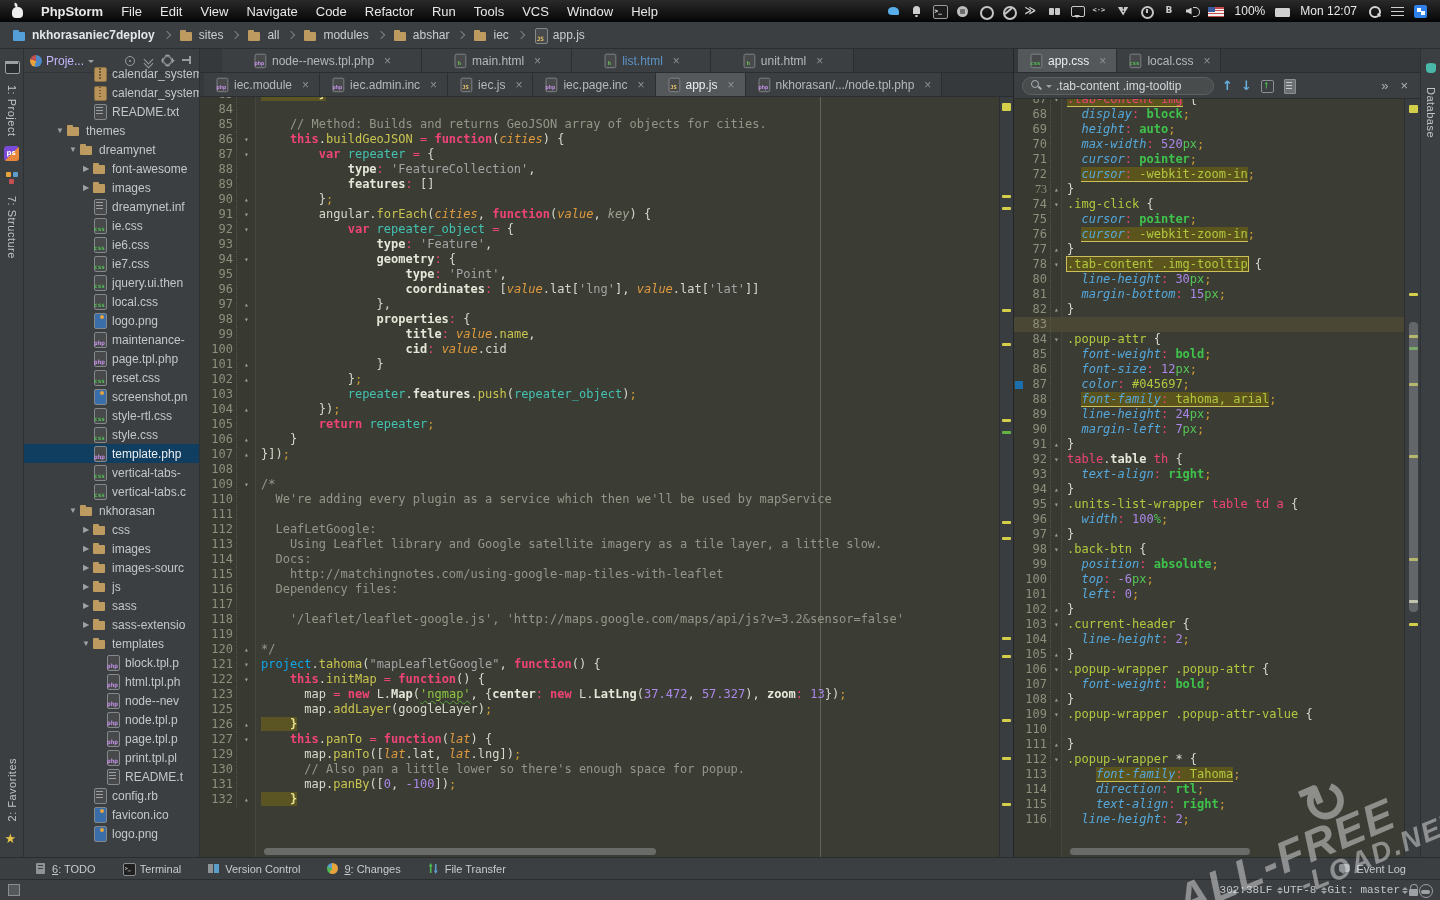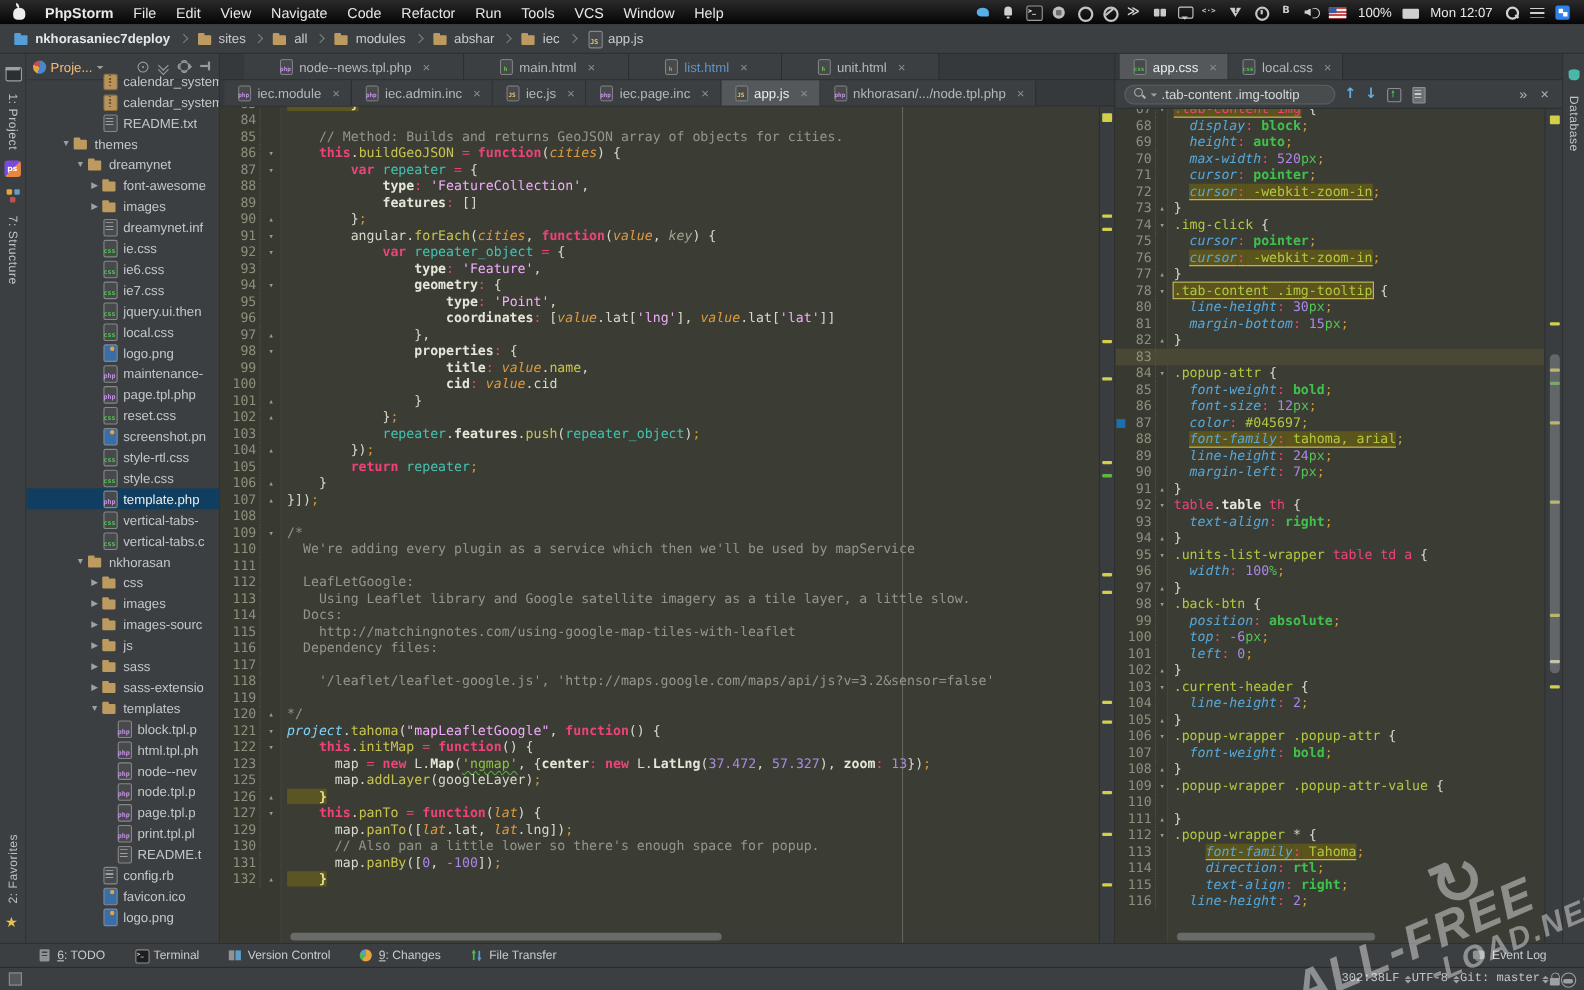--- a/index.html
+++ b/index.html
@@ -89,21 +89,21 @@
     box-shadow:7px 0 0 #5a9ec9,3px 7px 0 #c25050;}
   .si-star::before{content:"★";left:1px;top:0;font-size:13px;color:#e8c34c;}
   .rstripe{width:20px;background:#3c3f41;border-left:1px solid #2e3133;display:flex;flex-direction:column;
     align-items:center;padding-top:8px;flex:none;}
   .si-db::before{left:3px;top:2px;width:10px;height:4px;background:#49b8a8;border-radius:50%;}
   .si-db::after{left:3px;top:4px;width:10px;height:8px;background:#49b8a8;border-radius:0 0 4px 4px;}
 
   
   .project{width:176px;background:#3c3f41;border-right:1px solid #2e3133;display:flex;flex-direction:column;flex:none;}
   .proj-header{height:24px;display:flex;align-items:center;padding:0 4px 0 6px;gap:4px;font-size:12px;
-    color:#fdba74;border-bottom:1px solid #323537;flex:none;}
+    color:#c4b5fd;border-bottom:1px solid #323537;flex:none;}
   .pie{width:12px;height:12px;border-radius:50%;flex:none;
     background:conic-gradient(#4a88c7 0 55%,#e8a33d 55% 80%,#c25050 80% 100%);}
   .proj-title{white-space:nowrap;}
   .dd-caret{width:0;height:0;border:3.5px solid transparent;border-top-color:#9da1a5;margin-top:4px;}
   .ph-ics{margin-left:auto;display:flex;align-items:center;gap:6px;padding-right:2px;}
   .ph-ic{width:13px;height:13px;position:relative;opacity:.85;}
   .ph-ic::before,.ph-ic::after{content:"";position:absolute;}
   .ph-locate::before{left:2px;top:2px;width:8px;height:8px;border:1.5px solid #a7abaf;border-radius:50%;}
   .ph-locate::after{left:5.5px;top:5.5px;width:2px;height:2px;background:#a7abaf;border-radius:50%;}
   .ph-collapse::before{left:3px;top:2px;width:6px;height:6px;border-right:1.5px solid #a7abaf;border-bottom:1.5px solid #a7abaf;transform:rotate(45deg);}
@@ -195,32 +195,32 @@
   .mark.g{background:#62b543;}
   .mark.cream{background:#e8e5c0;}
   .mark.sq{height:8px;width:9px;}
   .vthumb{position:absolute;right:2px;width:9px;border-radius:4px;background:rgba(150,153,155,.45);}
   .hthumb{position:absolute;bottom:2px;height:7px;border-radius:4px;background:rgba(150,153,155,.5);}
 
   
   .t-c{color:#94968a;}
   .t-k{color:#ee4377;font-weight:bold;}
   .t-f{color:#c9c44f;}
-  .t-s{color:#f0abfc;}
+  .t-s{color:#a3a3a3;}
   .t-su{color:#8cc540;text-decoration:underline wavy #58a33e 1px;text-underline-offset:2px;}
   .t-n{color:#ab87e8;}
   .t-p{color:#e09a3e;font-style:italic;}
   .t-pu{color:#9fa290;font-style:italic;margin-top:20px;}
   .t-v{color:#43c2b1;}
   .t-w{color:#d6d9cb;}
   .t-b{color:#e4e7d8;font-weight:bold;}
   .t-o{color:#ee4377;}
   .t-m{color:#cf9c33;}
   .t-y{background:#5a5522;color:#e9e28f;font-weight:bold;}
-  .t-pi{color:#7dd3fc;font-style:italic;}
+  .t-pi{color:#0ea5e9;}
   .t-cp{color:#55a8dc;font-style:italic;}
   .t-cv{color:#3fc24b;font-weight:bold;}
   .t-cs{color:#b2c83e;}
   .t-ce{color:#ee4377;}
   .t-cu{color:#54c455;}
   .t-ch{color:#b2c83e;}
   .hl{background:#5c541d;border-bottom:1px solid #cbc05a;}
   .hlc{background:#5c541d;outline:1px solid #cbc05a;}
 
   
@@ -1034,21 +1034,21 @@
                 <span class="ct"><span class="t-cp">  cursor</span><span class="t-o">:</span><span class="t-cv"> pointer</span><span class="t-m">;</span></span>
               </div>
               <div class="ln">
                 <span class="ann" style="width: 10px;"></span>
                 <span class="num" style="width: 26px;">72</span>
                 <span class="fold" style="width: 12px;"></span>
                 <span class="ct"><span class="t-w">  </span><span class="t-cp hl">cursor</span><span class="t-o hl">:</span><span class="t-cs hl"> -webkit-zoom-in</span><span class="t-m">;</span></span>
               </div>
               <div class="ln">
                 <span class="ann" style="width: 10px;"></span>
-                <span class="num" style="width: 26px;">73</span>
+                <span class="num" style="width: 26px; font-family: Liberation Serif, serif;">73</span>
                 <span class="fold" style="width: 12px;">▴</span>
                 <span class="ct"><span class="t-w">}</span></span>
               </div>
               <div class="ln">
                 <span class="ann" style="width: 10px;"></span>
                 <span class="num" style="width: 26px;">74</span>
                 <span class="fold" style="width: 12px;">▾</span>
                 <span class="ct"><span class="t-cs">.img-click</span><span class="t-w"> {</span></span>
               </div>
               <div class="ln">

